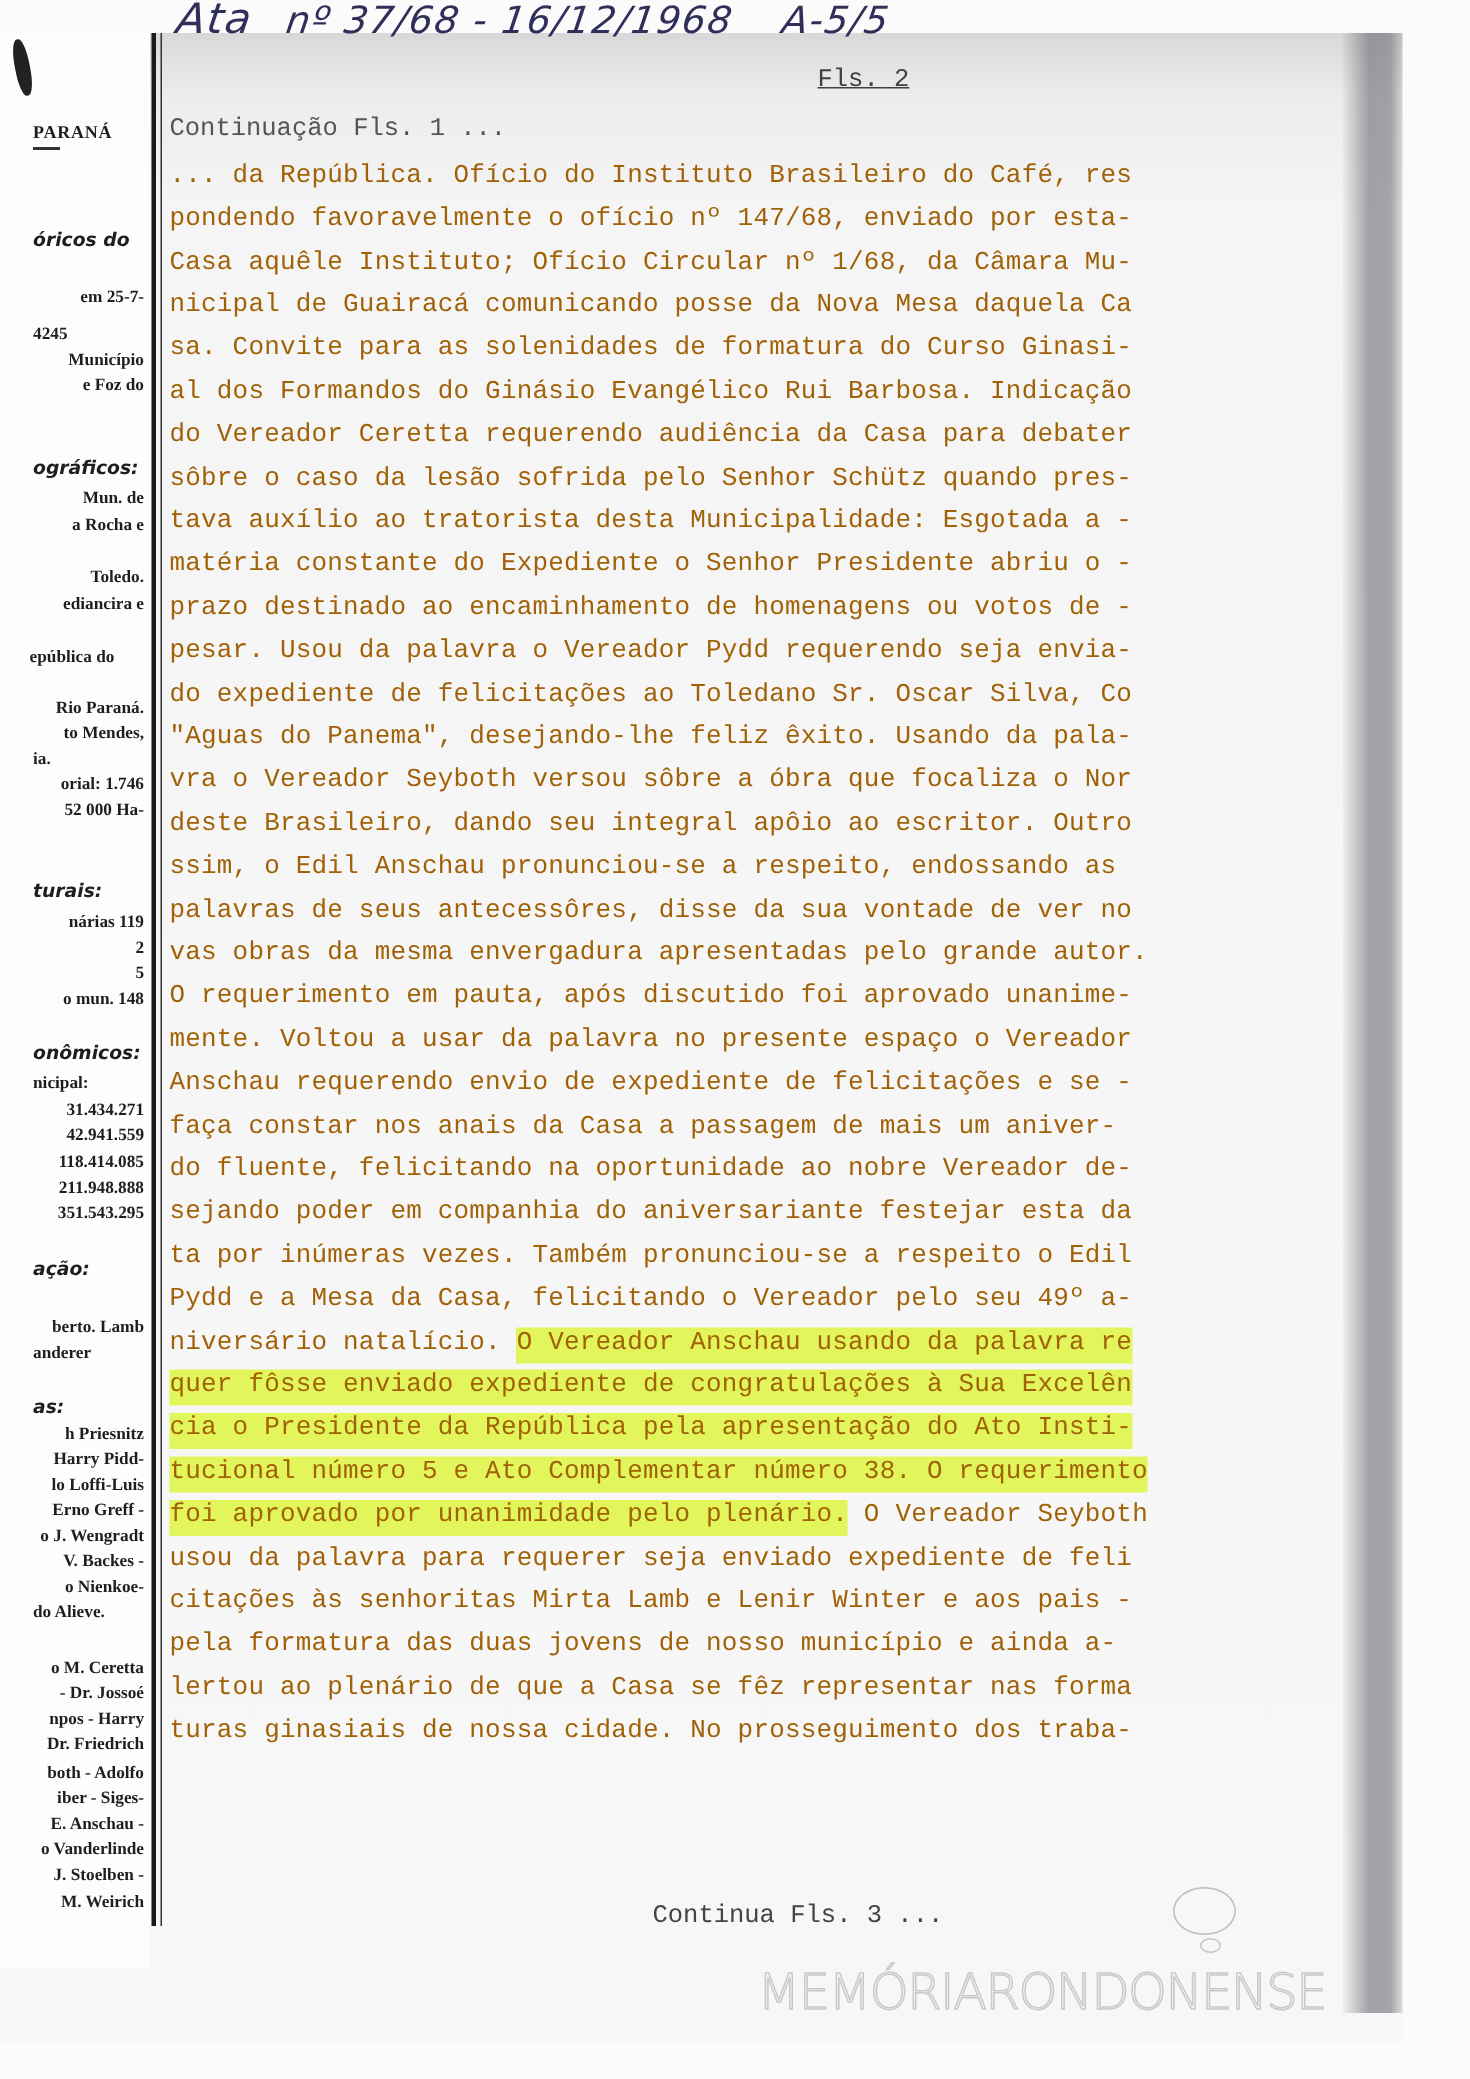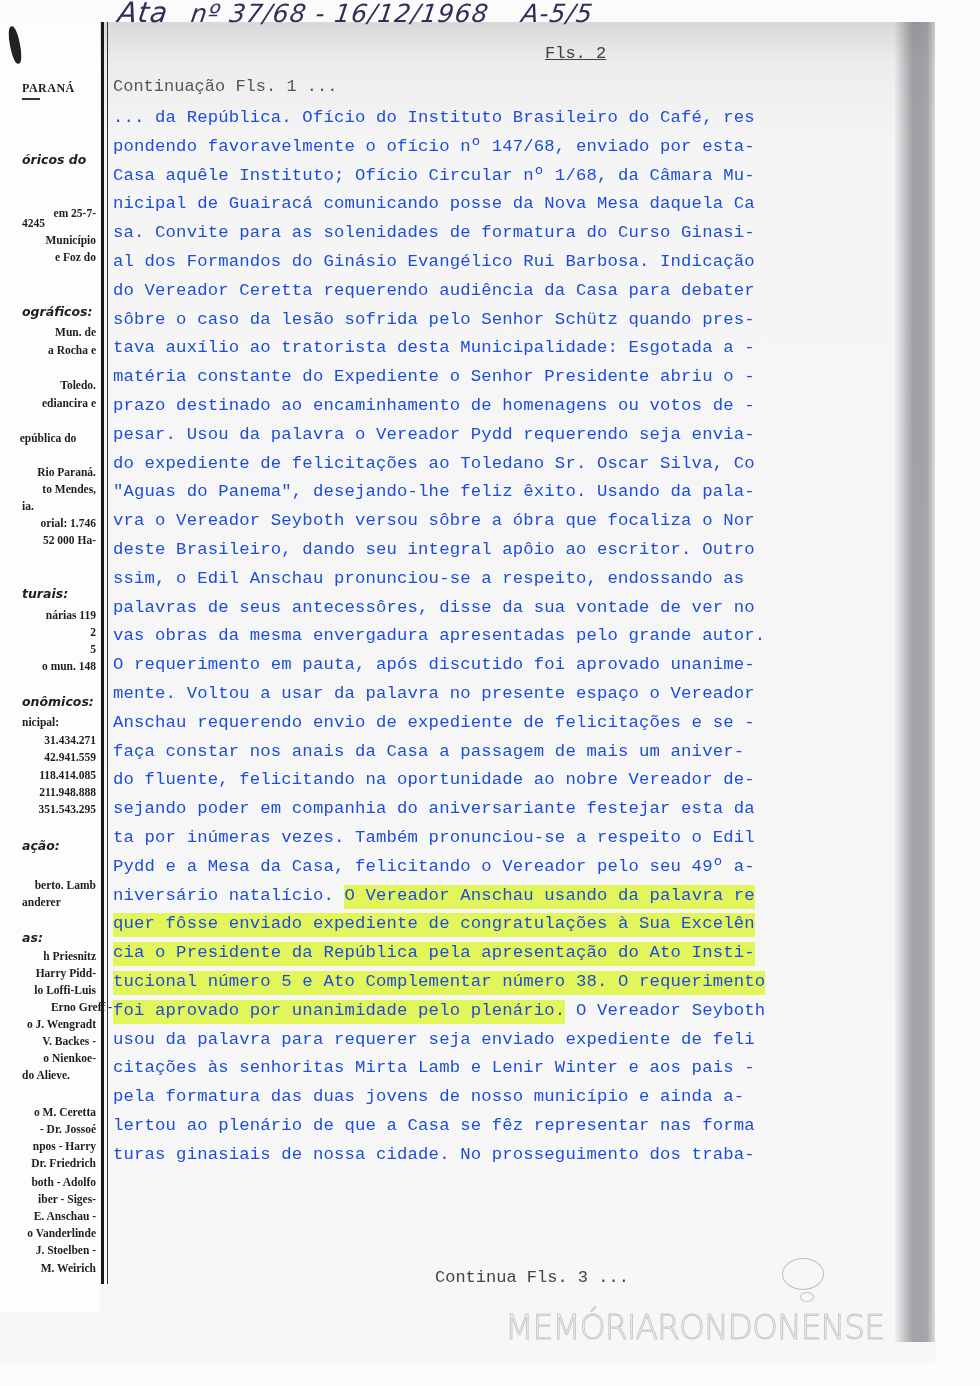--- a/index.html
+++ b/index.html
@@ -55,21 +55,21 @@
     .parana-rule { position: absolute; left: 22px; top: 98px; width: 18px; height: 2px; background: #333; }
 
     .page-num {
       position: absolute; left: 545px; top: 44px; font-size: 17px;
       text-decoration: underline; color: #404040;
     }
     .cont-top { position: absolute; left: 113px; top: 77px; font-size: 17px; color: #555; }
     .body-lines { position: absolute; left: 113px; top: 104px; width: 770px; }
     .line {
       height: 28.8px; line-height: 28.8px; font-size: 17.3px;
-      white-space: nowrap; color: #1d4ed8; letter-spacing: 0.15px;
+      white-space: nowrap; color: #a16207; letter-spacing: 0.15px;
     }
     .hl { background: #e2f55a; padding: 1px 0 4px 0; box-decoration-break: clone; }
     .cont-bottom { position: absolute; left: 435px; top: 1268px; font-size: 17px; color: #444; }
     .watermark {
       position: absolute; left: 505px; top: 1308px;
       font-family: "DejaVu Sans", sans-serif; font-size: 33px; font-weight: 200;
       color: transparent; -webkit-text-stroke: 1px #c9c9c9; letter-spacing: -1px;
       white-space: nowrap;
     }
     .wm-bubble {
@@ -94,21 +94,21 @@
 <div class="handwritten">
   <span class="sig">Ata</span>
   <span class="ref">nº 37/68 - 16/12/1968</span>
   <span class="code">A-5/5</span>
 </div>
 
 <div class="strip-text parana" style="top:80px">PARANÁ</div>
 <div class="parana-rule"></div>
 <div id="sidebar-lines">
     <div class="strip-text heading" style="top: 152px;">óricos do</div>
-    <div class="strip-text" style="top: 205px;">em 25-7-</div>
+    <div class="strip-text" style="top: 190px;">em 25-7-</div>
     <div class="strip-text" style="text-align: left; left: 22px; top: 215px;">4245</div>
     <div class="strip-text" style="top: 232px;">Município</div>
     <div class="strip-text" style="top: 249px;">e Foz do</div>
     <div class="strip-text heading" style="top: 304px;">ográficos:</div>
     <div class="strip-text" style="top: 324px;">Mun. de</div>
     <div class="strip-text" style="top: 342px;">a Rocha e</div>
     <div class="strip-text" style="top: 377px;">Toledo.</div>
     <div class="strip-text" style="top: 395px;">ediancira e</div>
     <div class="strip-text" style="top: 430px; text-align: center;">epública do</div>
     <div class="strip-text" style="top: 464px;">Rio Paraná.</div>
@@ -128,21 +128,21 @@
     <div class="strip-text" style="top: 767px;">118.414.085</div>
     <div class="strip-text" style="top: 784px;">211.948.888</div>
     <div class="strip-text" style="top: 801px;">351.543.295</div>
     <div class="strip-text heading" style="top: 838px;">ação:</div>
     <div class="strip-text" style="top: 877px;">berto. Lamb</div>
     <div class="strip-text" style="text-align: left; left: 22px; top: 894px;">anderer</div>
     <div class="strip-text heading" style="top: 930px;">as:</div>
     <div class="strip-text" style="top: 948px;">h  Priesnitz</div>
     <div class="strip-text" style="top: 965px;">Harry Pidd-</div>
     <div class="strip-text" style="top: 982px;">lo Loffi-Luis</div>
-    <div class="strip-text" style="top: 999px; padding-left: 16px;">Erno Greff -</div>
+    <div class="strip-text" style="top: 999px;">Erno Greff -</div>
     <div class="strip-text" style="top: 1016px;">o J. Wengradt</div>
     <div class="strip-text" style="top: 1033px;">V.  Backes -</div>
     <div class="strip-text" style="top: 1050px;">o  Nienkoe-</div>
     <div class="strip-text" style="text-align: left; left: 22px; top: 1067px;">do Alieve.</div>
     <div class="strip-text" style="top: 1104px;">o M. Ceretta</div>
     <div class="strip-text" style="top: 1121px;">- Dr. Jossoé</div>
     <div class="strip-text" style="top: 1138px;">npos - Harry</div>
     <div class="strip-text" style="top: 1155px;">Dr. Friedrich</div>
     <div class="strip-text" style="top: 1174px;">both - Adolfo</div>
     <div class="strip-text" style="top: 1191px;">iber - Siges-</div>

